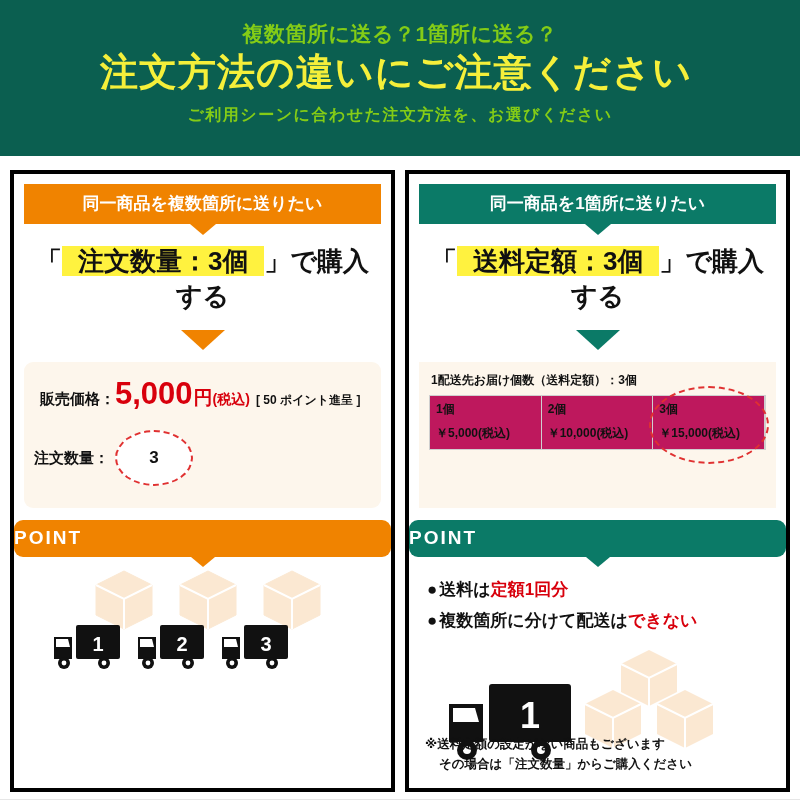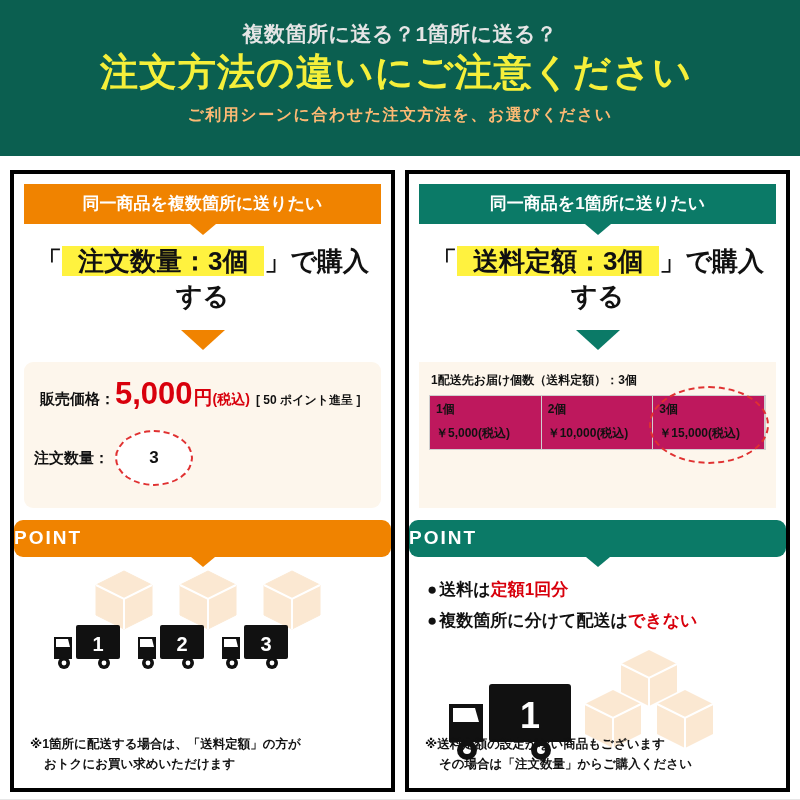--- a/index.html
+++ b/index.html
@@ -21,35 +21,35 @@
     text-align:center;
     color:#ffffff;
     position:relative;
   }
   .header .line1{
     font-size:21px;
     font-weight:bold;
     letter-spacing:0.5px;
     line-height:1.3;
     margin:6px 0 2px 0;
-    color:#e5e5e5;
+    color:#84cc16;
   }
   .header .line2{
     font-size:38px;
     font-weight:bold;
     letter-spacing:1px;
     line-height:1.25;
     color:#f5ef3a;
     margin:2px 8px 6px 0;
   }
   .header .line3{
     font-size:16px;
     font-weight:bold;
     letter-spacing:1.5px;
-    color:#fdba74;
+    color:#84cc16;
     margin-top:8px;
   }
 
   
   .columns{
     display:flex;
     width:800px;
     height:644px;
     box-sizing:border-box;
     padding:14px 10px 8px 10px;
@@ -334,24 +334,20 @@
               <circle cx="10" cy="38" r="6"></circle>
                 <circle cx="50" cy="38" r="6"></circle>
               <circle cx="10" cy="38" r="2.4" fill="#ffffff"></circle>
                 <circle cx="50" cy="38" r="2.4" fill="#ffffff"></circle>
               <text x="44" y="26" font-size="20" font-weight="bold" fill="#ffffff" text-anchor="middle" font-family="Liberation Sans, sans-serif">3</text>
             </g>
           </g>
         </svg>
       </div>
 
-      <div class="note-wrap">
-        <div class="note">※1箇所に配送する場合は、「送料定額」の方が</div>
-        <div class="note indent">おトクにお買い求めいただけます</div>
-      </div>
     </div>
 
     <div class="col">
 
       <div class="ribbon green">同一商品を1箇所に送りたい</div>
 
       <div class="headbox">
         <span>「</span><span class="hl">送料定額：3個</span><span>」で購入する</span>
       </div>
 

